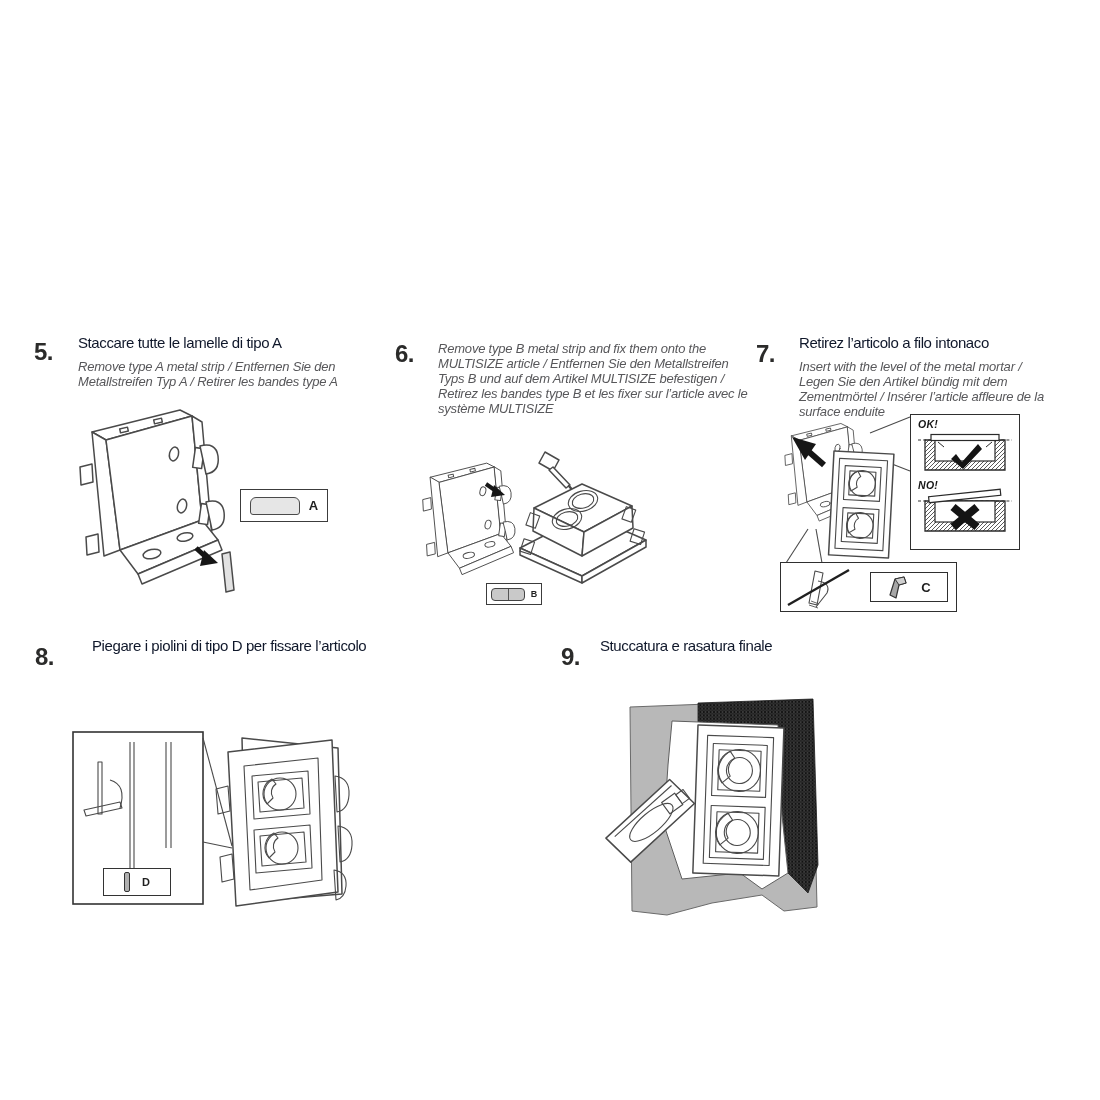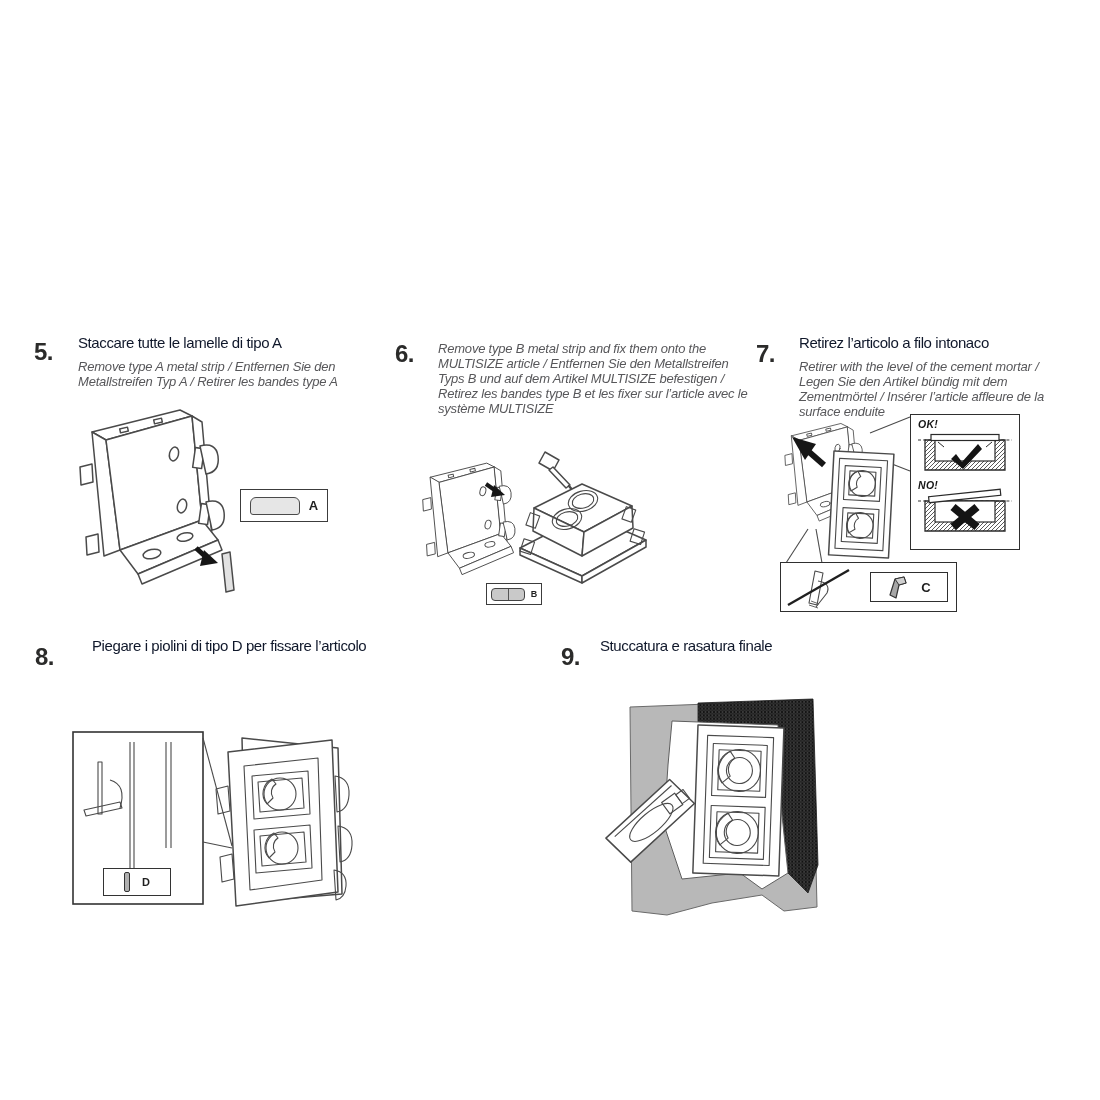--- a/index.html
+++ b/index.html
@@ -121,21 +121,21 @@
 </svg>
 
 <div class="legendbox" style="left:486px;top:583px;width:56px;height:22px;gap:6px">
   <span class="stripB"></span>
   <span class="leg-letter" style="font-size:9px">B</span>
 </div>
 
 <div class="num" style="left:756px;top:340px">7.</div>
 <div class="abs" style="left:799px;top:334px;width:260px">
   <div class="title">Retirez l’articolo a filo intonaco</div>
-  <div class="sub" style="width:254px">Retirer with the level of the cement mortar / Legen Sie den Artikel bündig mit dem Zementmörtel / Insérer l’article affleure de la surface enduite</div>
+  <div class="sub" style="width:254px">Insert with the level of the metal mortar / Legen Sie den Artikel bündig mit dem Zementmörtel / Insérer l’article affleure de la surface enduite</div>
 </div>
 
 <svg style="left:778px;top:413px" width="144" height="158" viewBox="0 0 144 158">
   <line x1="92" y1="20" x2="132" y2="4" class="ln2"></line>
   <line x1="96" y1="44" x2="132" y2="58" class="ln2"></line>
   <use href="#mbox" transform="translate(8,6) scale(0.56)"></use>
   <g>
     <line x1="46" y1="52" x2="30" y2="38" stroke="#161616" stroke-width="6"></line>
     <polygon points="14,24 38,31 27,47" fill="#161616"></polygon>
   </g>

